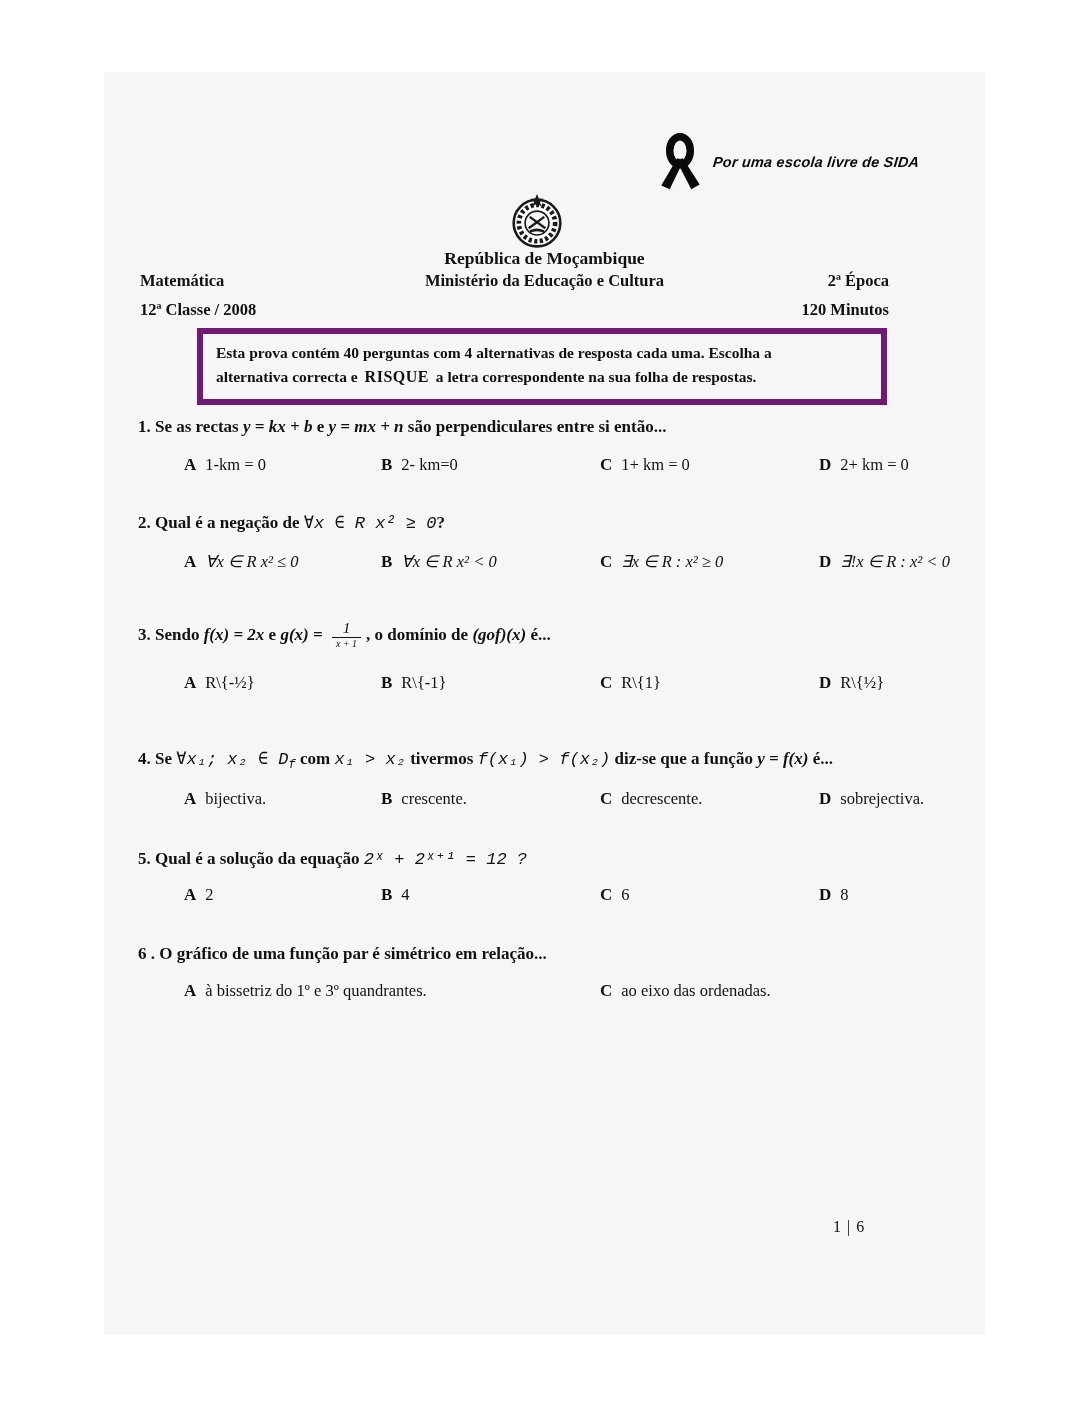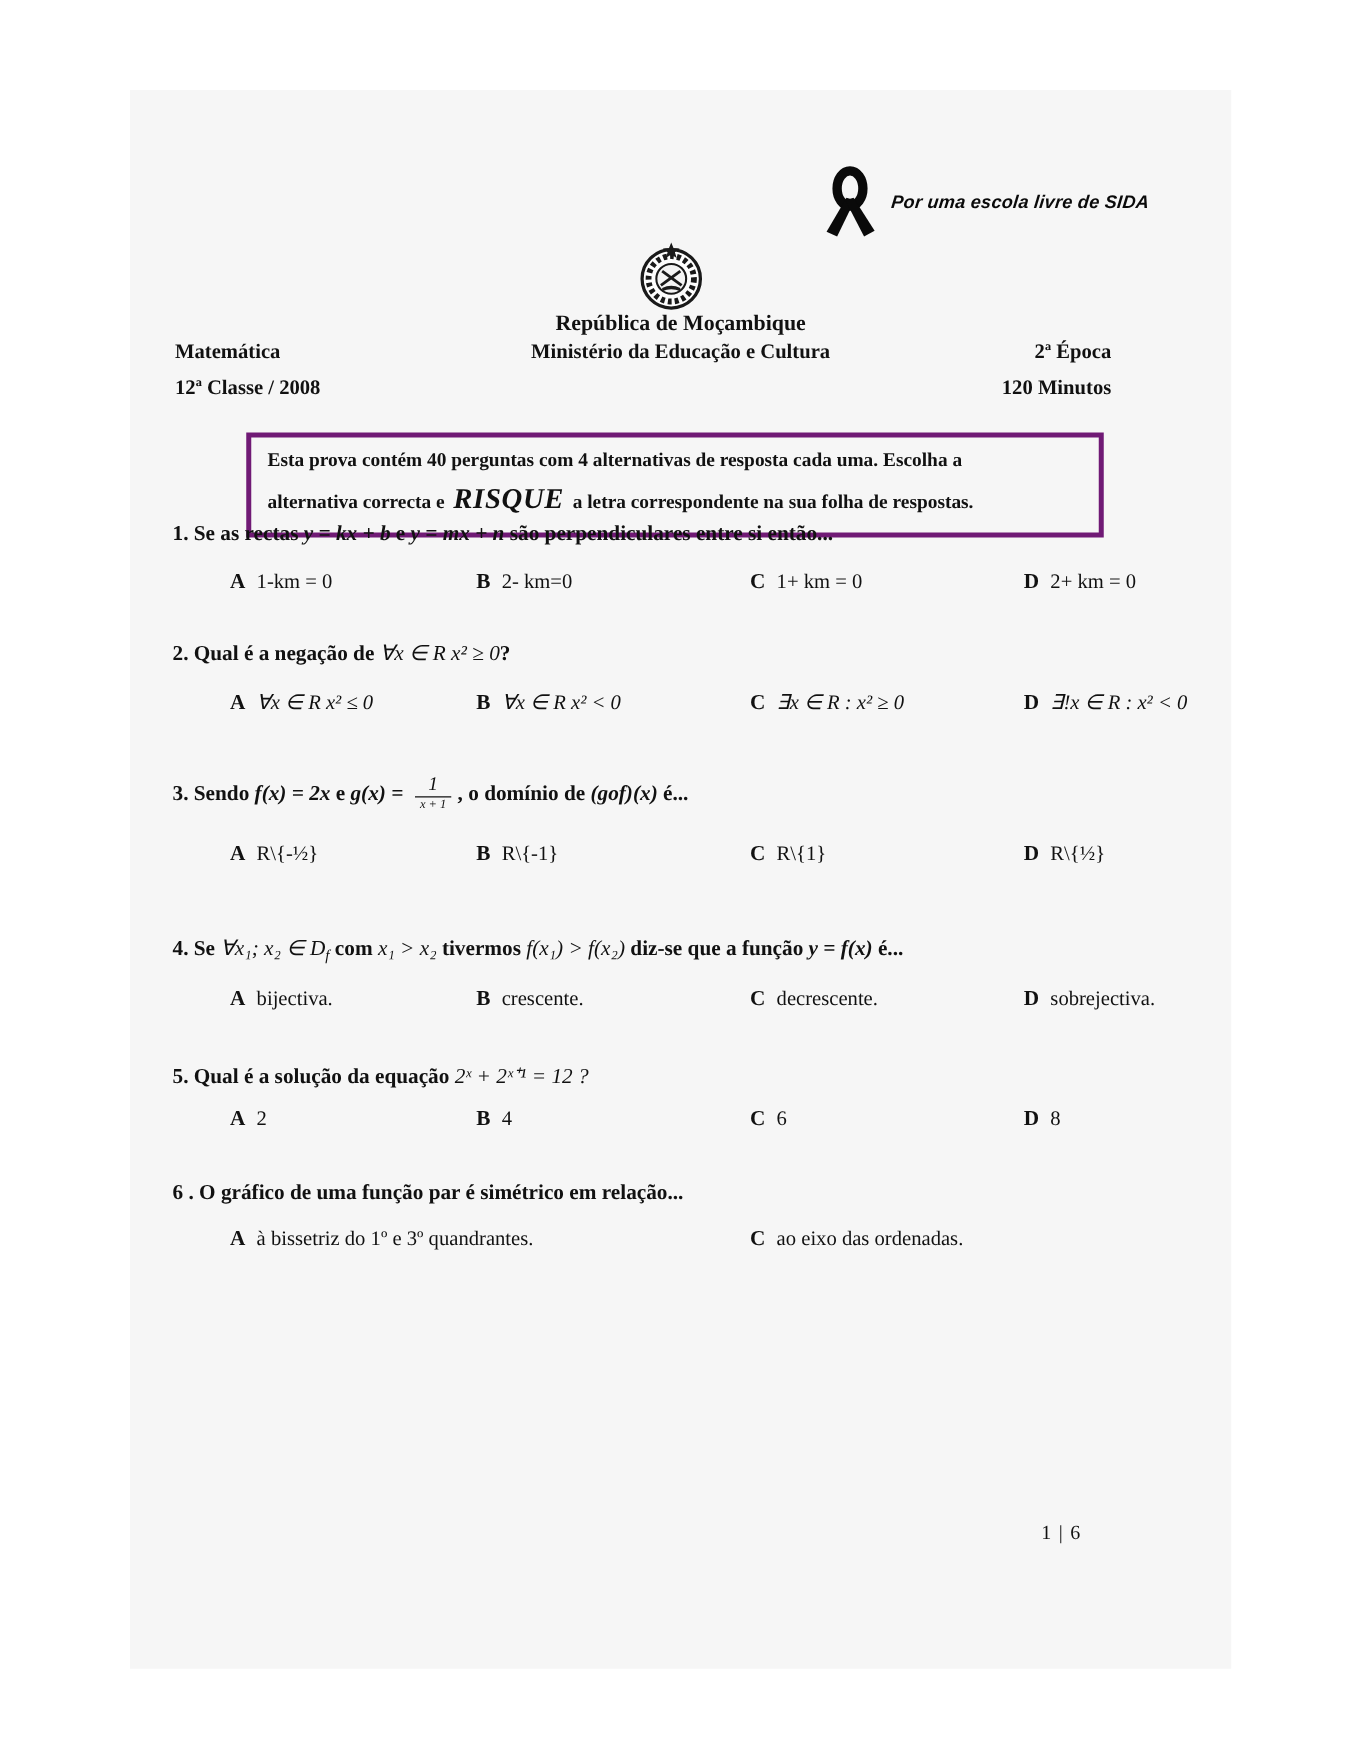--- a/index.html
+++ b/index.html
@@ -28,28 +28,28 @@
     font-weight:bold;font-size:17.5px;white-space:nowrap;}
   .h-row{position:absolute;left:0;width:100%;height:22px;font-weight:bold;font-size:16.5px;}
   .h-row .l{position:absolute;left:36px;white-space:nowrap;}
   .h-row .c{position:absolute;left:50%;transform:translateX(-50%);white-space:nowrap;}
   .h-row .r{position:absolute;right:96px;white-space:nowrap;}
   .h-row2{top:199px;}
   .h-row3{top:228px;}
   
   .inst-box{
     position:absolute;top:256px;left:93px;width:652px;
-    border:4px solid #701a75;padding:7px 13px 9px;
-    font-weight:bold;font-size:15.5px;line-height:1.55;background:transparent;margin-top:18px;
+    border:6px solid #701a75;padding:7px 13px 9px;
+    font-weight:bold;font-size:15.5px;line-height:1.55;background:transparent;
   }
-  .inst-box .risque{font-size:23px;font-style:italic;letter-spacing:.5px;padding:0 3px;}
+  .inst-box .risque{font-size:16px;letter-spacing:.5px;padding:0 3px;}
   
   .q{position:absolute;left:34px;right:0;font-weight:bold;font-size:17px;white-space:nowrap;}
   .math{font-style:italic;}                      
-  .math-n{font-style:italic;font-weight:normal;} 
+  .math-n{font-style:italic;font-weight:normal;font-family:Liberation Mono, monospace;} 
   .st1{top:345px}.st2{top:440px}.st3{top:549px;line-height:1.05;}.st4{top:676px}.st5{top:776px}.st6{top:872px}
   .frac{display:inline-block;vertical-align:middle;text-align:center;
     font-weight:normal;line-height:1.15;margin:0 5px;position:relative;top:-2px;}
   .frac .fn{display:block;font-size:15.5px;font-style:italic;}
   .frac .fd{display:block;font-size:10px;font-style:italic;border-top:1.5px solid #111;padding:0 4px;}
   .orow{position:absolute;left:0;width:100%;height:26px;}
   .or1{top:383px}.or2{top:480px}.or3{top:601px}.or4{top:717px}.or5{top:813px}.or6a{top:909px}.or6b{top:942px}
   .opt{position:absolute;white-space:nowrap;font-size:16.5px;margin-left:24px;}
   .opt .ol{font-weight:bold;font-size:17px;margin-right:9px;}
   .oA{left:56px}.oB{left:253px}.oC{left:472px}.oD{left:691px}

